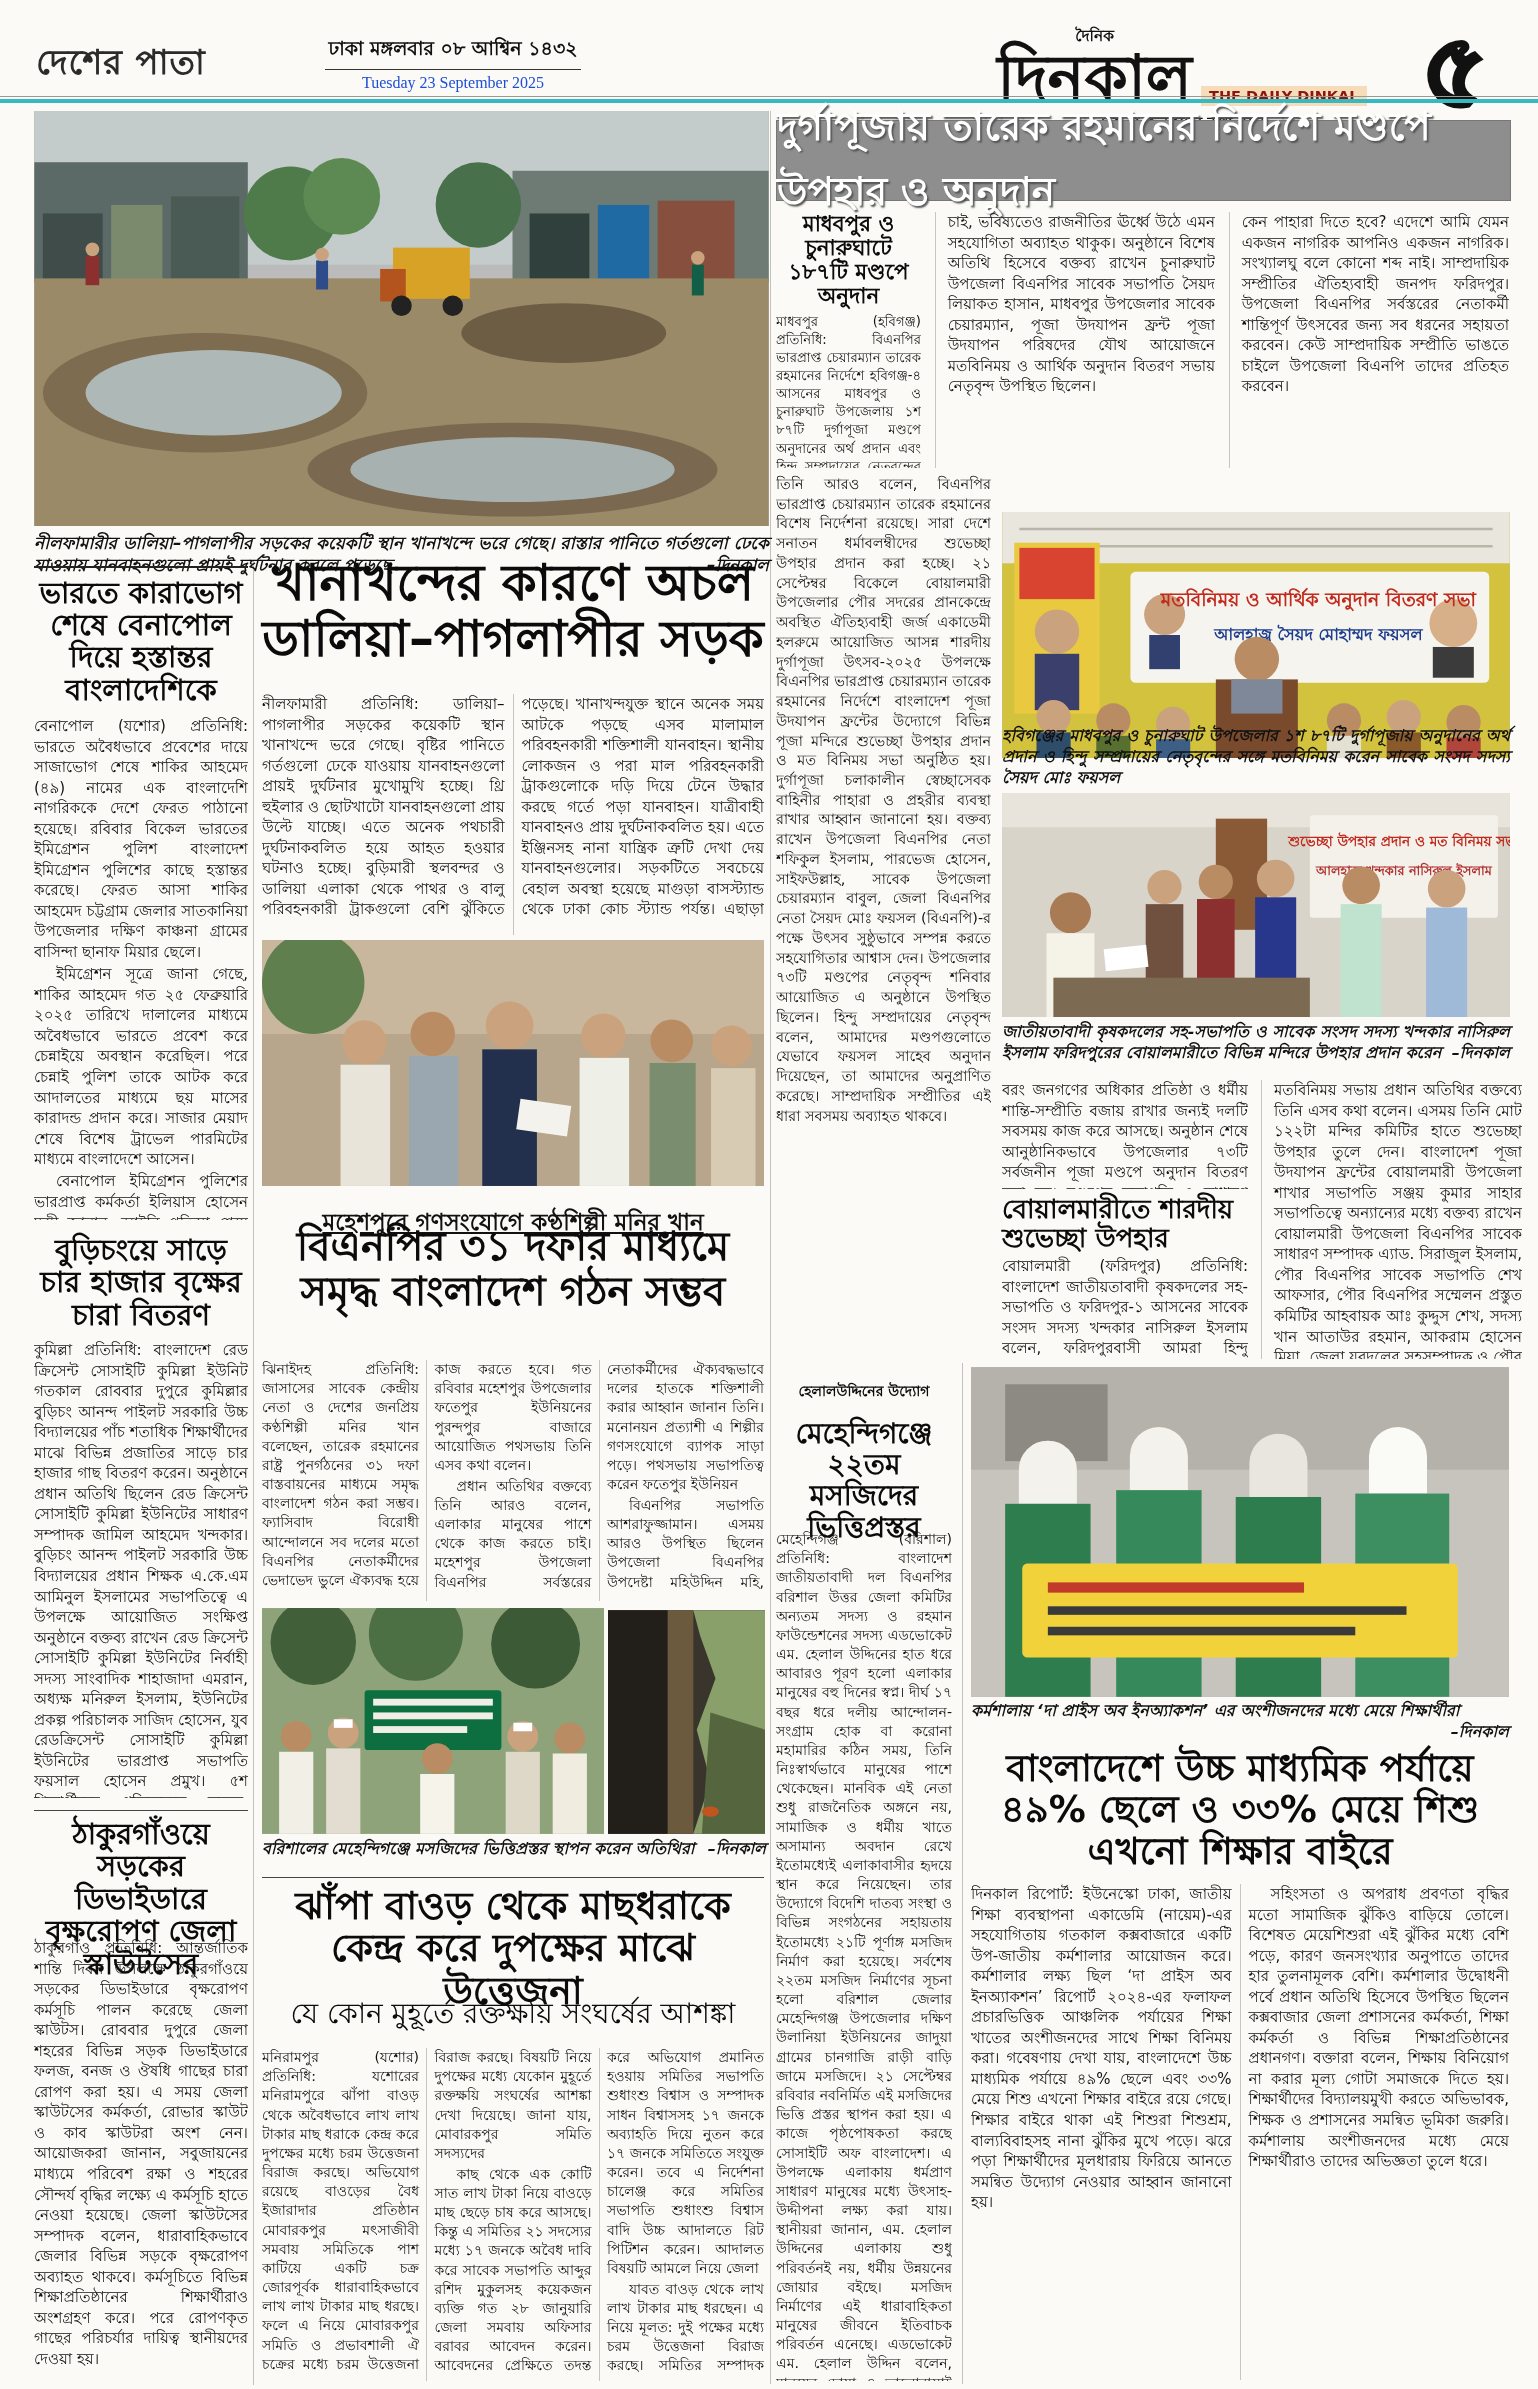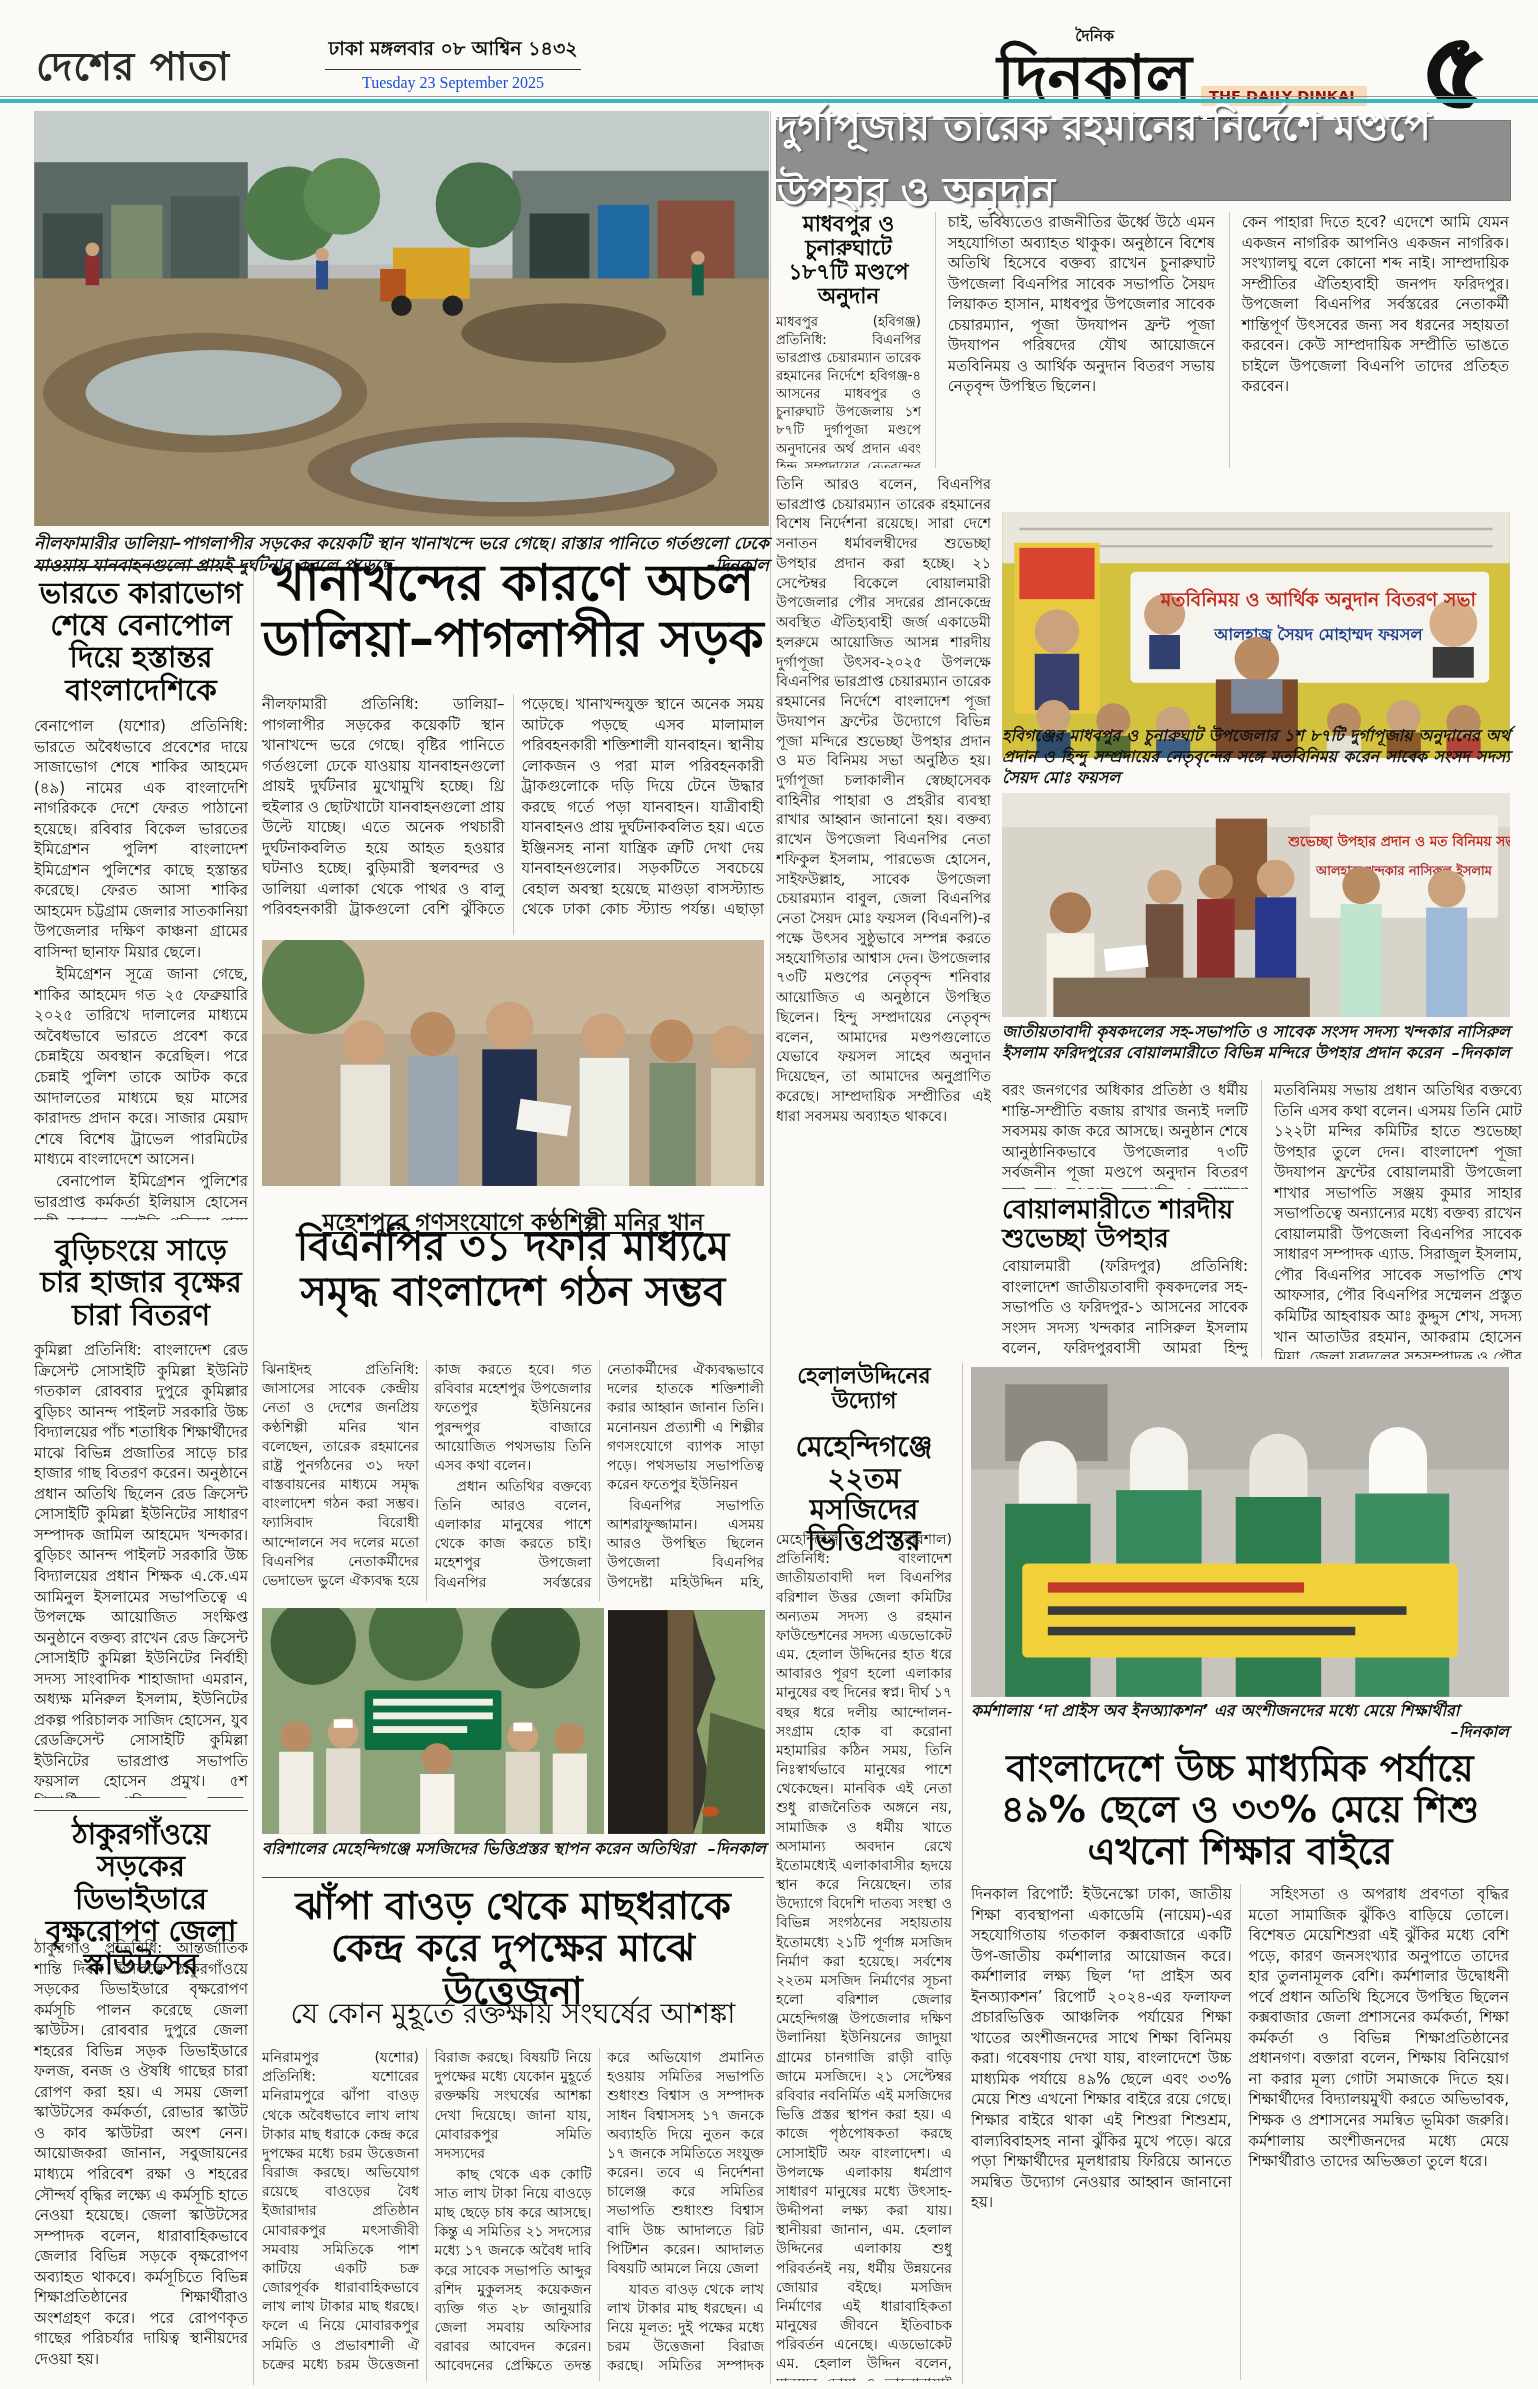--- a/index.html
+++ b/index.html
@@ -3,21 +3,21 @@
 <meta charset="utf-8">
 <style>
   html,body{margin:0;padding:0;}
   body{background:#e8e8e4;font-family:"DejaVu Sans","Liberation Sans",sans-serif;}
   .page{position:relative;width:1538px;height:2389px;margin:0 auto;background:#fbfaf6;color:#111;overflow:hidden;}
   .abs{position:absolute;}
   .vline{position:absolute;width:0.9px;background:#c2c2bd;}
   .hline{position:absolute;height:0.9px;background:#9a9a95;}
 
   
-  .section-title{font-size:39px;font-weight:bold;color:#2b2b2b;letter-spacing:0.9px;}
+  .section-title{font-size:34px;font-weight:bold;color:#2b2b2b;letter-spacing:0.9px;}
   .dateblock{text-align:center;}
   .date-bn{font-size:19px;font-weight:bold;border-bottom:1.7px solid #333;padding-bottom:3.4px;}
   .date-en{font-size:16px;color:#1d4ed8;padding-top:3.4px;font-family:"Liberation Serif","DejaVu Serif",serif;}
   .brand-main{font-size:62px;font-weight:bold;line-height:0.9;}
   .brand-pre{font-size:15.4px;font-weight:bold;}
   .brand-en{background:#f6dcb9;color:#8c1510;font-size:14.5px;font-weight:bold;padding:1.7px 8.5px;white-space:nowrap;}
   .tagline{font-size:15.4px;font-weight:bold;margin-top:5.1px;text-align:center;}
   .pagenum{font-size:101px;font-weight:bold;color:#ffffff;-webkit-text-stroke:4.3px #111;line-height:0.9;}
   .teal{position:absolute;left:0;width:1538px;height:4.3px;background:#38b8c0;}
 
@@ -287,21 +287,21 @@
     <span class="dk">–দিনকাল</span>
   </div>
 
   <div class="abs bt" style="left:1002px;top:1080px;width:246px;height:109px;">বরং জনগণের অধিকার প্রতিষ্ঠা ও ধর্মীয় শান্তি-সম্প্রীতি বজায় রাখার জন্যই দলটি সবসময় কাজ করে আসছে। অনুষ্ঠান শেষে আনুষ্ঠানিকভাবে উপজেলার ৭৩টি সর্বজনীন পূজা মণ্ডপে অনুদান বিতরণ করা হয়। মণ্ডপের সভাপতি ও সাধারণ সম্পাদকরা উপস্থিত থেকে আর্থিক সহযোগিতা গ্রহণ করেন এবং বিএনপির এই উদ্যোগকে আন্তরিকভাবে স্বাগত জানান।</div>
   <div class="abs bt" style="left:1261px;top:1080px;width:248px;height:279px;border-left:0.9px solid #c6c6c0;padding-left:12px;">মতবিনিময় সভায় প্রধান অতিথির বক্তব্যে তিনি এসব কথা বলেন। এসময় তিনি মোট ১২২টা মন্দির কমিটির হাতে শুভেচ্ছা উপহার তুলে দেন। বাংলাদেশ পূজা উদযাপন ফ্রন্টের বোয়ালমারী উপজেলা শাখার সভাপতি সঞ্জয় কুমার সাহার সভাপতিত্বে অন্যান্যের মধ্যে বক্তব্য রাখেন বোয়ালমারী উপজেলা বিএনপির সাবেক সাধারণ সম্পাদক এ্যাড. সিরাজুল ইসলাম, পৌর বিএনপির সাবেক সভাপতি শেখ আফসার, পৌর বিএনপির সম্মেলন প্রস্তুত কমিটির আহবায়ক আঃ কুদ্দুস শেখ, সদস্য খান আতাউর রহমান, আকরাম হোসেন মিয়া, জেলা যুবদলের সহসম্পাদক ও পৌর সম্মেলন প্রস্তুত কমিটির সদস্য ইমরান হুসাইন, বাংলাদেশ পূজা উদযাপন ফ্রন্ট বোয়ালমারী পৌর শাখার সভাপতি স্বপন কুমার সাহা, উপজেলা পূজা উদযাপন ফ্রন্টের সাধারণ সম্পাদক গোবিন্দ চন্দ্র দাস, পৌর সাধারন সম্পাদক নারায়ণ চন্দ্র চক্রবর্তী, উপজেলা কমিটির সাংগঠনিক সম্পাদক কান্তি বিশ্বাস, পৌর সাংগঠনিক সম্পাদক পুলক সাহা প্রমুখ।</div>
 
   <div class="abs hl hl-sm" style="left:1002px;top:1195px;width:246px;text-align:left;">বোয়ালমারীতে শারদীয় শুভেচ্ছা উপহার</div>
   <div class="abs bt" style="left:1002px;top:1256px;width:246px;height:103px;">বোয়ালমারী (ফরিদপুর) প্রতিনিধি: বাংলাদেশ জাতীয়তাবাদী কৃষকদলের সহ-সভাপতি ও ফরিদপুর-১ আসনের সাবেক সংসদ সদস্য খন্দকার নাসিরুল ইসলাম বলেন, ফরিদপুরবাসী আমরা হিন্দু মুসলমান সবাই ভাই ভাই হিসেবে বসবাস করতে চাই। মুসলমানদের মসজিদ কাউকে পাহারা দিতে হয় না। তাহলে মন্দির</div>
 
   <div class="abs" style="left:776px;top:1364px;width:176px;">
-    <div class="hl" style="font-size:22px;">হেলালউদ্দিনের উদ্যোগ</div>
+    <div class="hl" style="font-size:14px;margin-top:20px;">হেলালউদ্দিনের উদ্যোগ</div>
     <div class="hl" style="font-size:28px;margin-top:18px;">মেহেন্দিগঞ্জে ২২তম মসজিদের ভিত্তিপ্রস্তর</div>
   </div>
   <div class="abs bt" style="left:776px;top:1530px;width:176px;height:851px;font-size:14px;">মেহেন্দিগঞ্জ (বরিশাল) প্রতিনিধি: বাংলাদেশ জাতীয়তাবাদী দল বিএনপির বরিশাল উত্তর জেলা কমিটির অন্যতম সদস্য ও রহমান ফাউন্ডেশনের সদস্য এডভোকেট এম. হেলাল উদ্দিনের হাত ধরে আবারও পূরণ হলো এলাকার মানুষের বহু দিনের স্বপ্ন। দীর্ঘ ১৭ বছর ধরে দলীয় আন্দোলন-সংগ্রাম হোক বা করোনা মহামারির কঠিন সময়, তিনি নিঃস্বার্থভাবে মানুষের পাশে থেকেছেন। মানবিক এই নেতা শুধু রাজনৈতিক অঙ্গনে নয়, সামাজিক ও ধর্মীয় খাতে অসামান্য অবদান রেখে ইতোমধ্যেই এলাকাবাসীর হৃদয়ে স্থান করে নিয়েছেন। তার উদ্যোগে বিদেশি দাতব্য সংস্থা ও বিভিন্ন সংগঠনের সহায়তায় ইতোমধ্যে ২১টি পূর্ণাঙ্গ মসজিদ নির্মাণ করা হয়েছে। সর্বশেষ ২২তম মসজিদ নির্মাণের সূচনা হলো বরিশাল জেলার মেহেন্দিগঞ্জ উপজেলার দক্ষিণ উলানিয়া ইউনিয়নের জাদুয়া গ্রামের চানগাজি রাড়ী বাড়ি জামে মসজিদে। ২১ সেপ্টেম্বর রবিবার নবনির্মিত এই মসজিদের ভিত্তি প্রস্তর স্থাপন করা হয়। এ কাজে পৃষ্ঠপোষকতা করছে সোসাইটি অফ বাংলাদেশ। এ উপলক্ষে এলাকায় ধর্মপ্রাণ সাধারণ মানুষের মধ্যে উৎসাহ-উদ্দীপনা লক্ষ্য করা যায়। স্থানীয়রা জানান, এম. হেলাল উদ্দিনের এলাকায় শুধু পরিবর্তনই নয়, ধর্মীয় উন্নয়নের জোয়ার বইছে। মসজিদ নির্মাণের এই ধারাবাহিকতা মানুষের জীবনে ইতিবাচক পরিবর্তন এনেছে। এডভোকেট এম. হেলাল উদ্দিন বলেন, মানুষের দোয়া ও ভালোবাসাই আমার বড় প্রাপ্তি।</div>
 
   <div class="abs photo" style="left:971px;top:1367px;width:538px;height:330px;">
     <svg width="538" height="330" viewBox="0 0 630 386">
       <rect width="630" height="386" fill="#c7c4bd"></rect>
       <rect x="0" y="0" width="630" height="120" fill="#b5b2ab"></rect>
       <rect x="40" y="20" width="120" height="90" fill="#8d8a83"></rect>
       <g>

